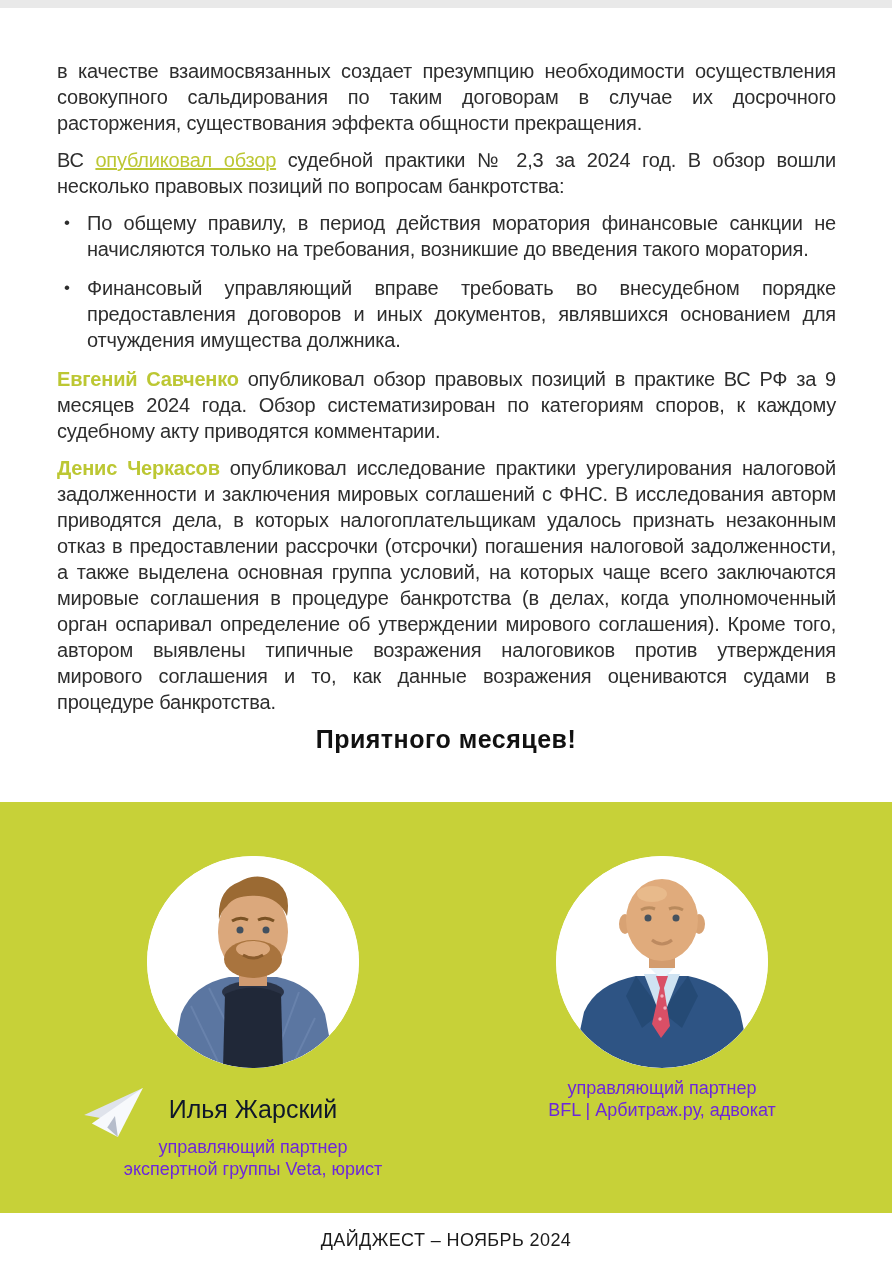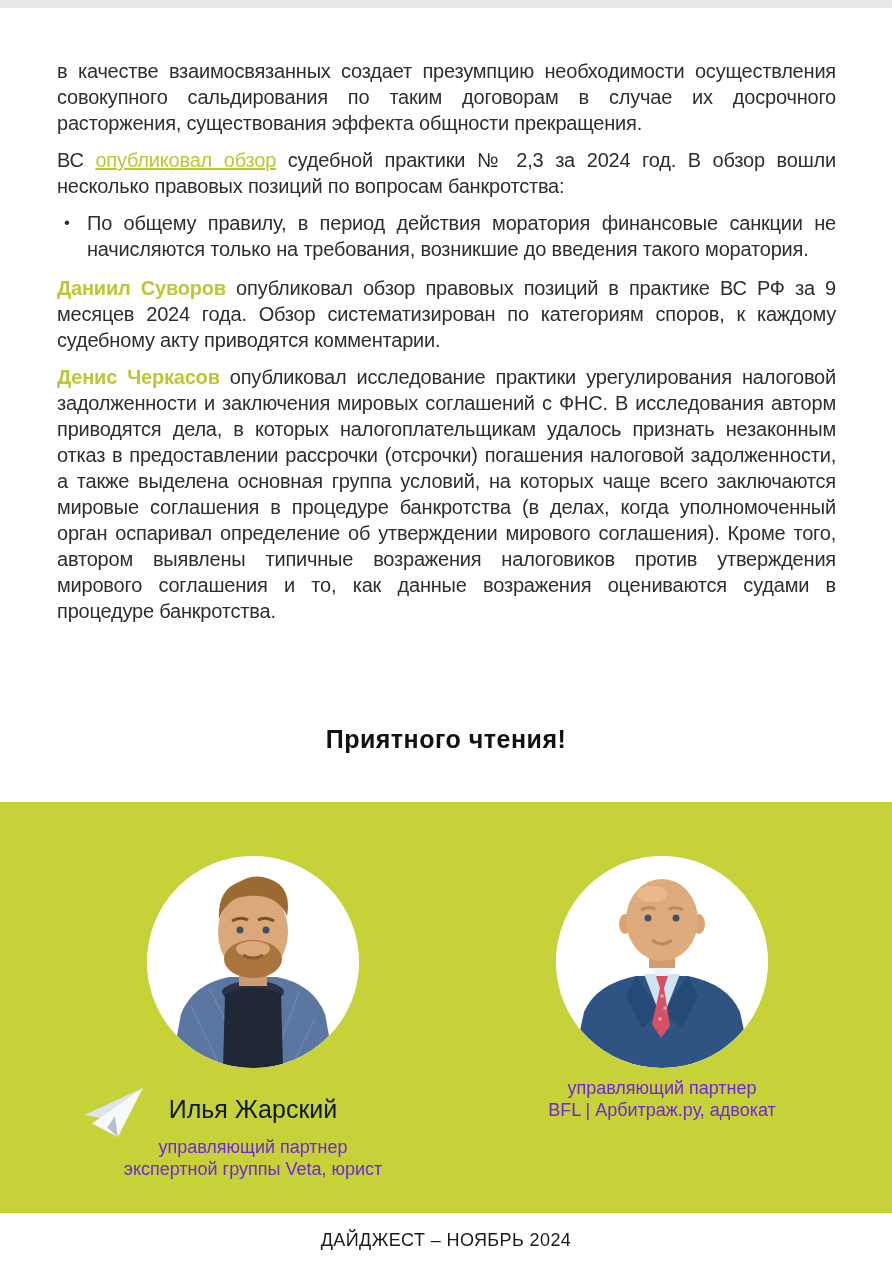--- a/index.html
+++ b/index.html
@@ -50,28 +50,29 @@
 
 <div class="page">
 
   <div class="body-text">
     <p class="para">в качестве взаимосвязанных создает презумпцию необходимости осуществления совокупного сальдирования по таким договорам в случае их досрочного расторжения, существования эффекта общности прекращения.</p>
 
     <p class="para"><span>ВС </span><a class="accent-link">опубликовал обзор</a><span> судебной практики № 2,3 за 2024 год. В обзор вошли несколько правовых позиций по вопросам банкротства:</span></p>
 
     <ul class="bullets">
       <li>По общему правилу, в период действия моратория финансовые санкции не начисляются только на требования, возникшие до введения такого моратория.</li>
+      <li>Финансовый управляющий вправе требовать во внесудебном порядке предоставления договоров и иных документов, являвшихся основанием для отчуждения имущества должника.</li>
     </ul>
 
-    <p class="para"><a class="accent-name">Даниил Суворов</a><span> опубликовал обзор правовых позиций в практике ВС РФ за 9 месяцев 2024 года. Обзор систематизирован по категориям споров, к каждому судебному акту приводятся комментарии.</span></p>
+    <p class="para"><a class="accent-name">Евгений Савченко</a><span> опубликовал обзор правовых позиций в практике ВС РФ за 9 месяцев 2024 года. Обзор систематизирован по категориям споров, к каждому судебному акту приводятся комментарии.</span></p>
 
     <p class="para"><a class="accent-name">Денис Черкасов</a><span> опубликовал исследование практики урегулирования налоговой задолженности и заключения мировых соглашений с ФНС. В исследования авторм приводятся дела, в которых налогоплательщикам удалось признать незаконным отказ в предоставлении рассрочки (отсрочки) погашения налоговой задолженности, а также выделена основная группа условий, на которых чаще всего заключаются мировые соглашения в процедуре банкротства (в делах, когда уполномоченный орган оспаривал определение об утверждении мирового соглашения). Кроме того, автором выявлены типичные возражения налоговиков против утверждения мирового соглашения и то, как данные возражения оцениваются судами в процедуре банкротства.</span></p>
   </div>
 
-  <h2 class="closing">Приятного чтения!</h2>
+  <h2 class="closing">Приятного месяцев!</h2>
 
   <div class="band">
 
     <div class="person p-left">
       <svg class="avatar" viewBox="0 0 212 212" aria-hidden="true">
         <defs>
             <clipPath id="cp1">
               <circle cx="106" cy="106" r="106"></circle>
             </clipPath>
           </defs>

